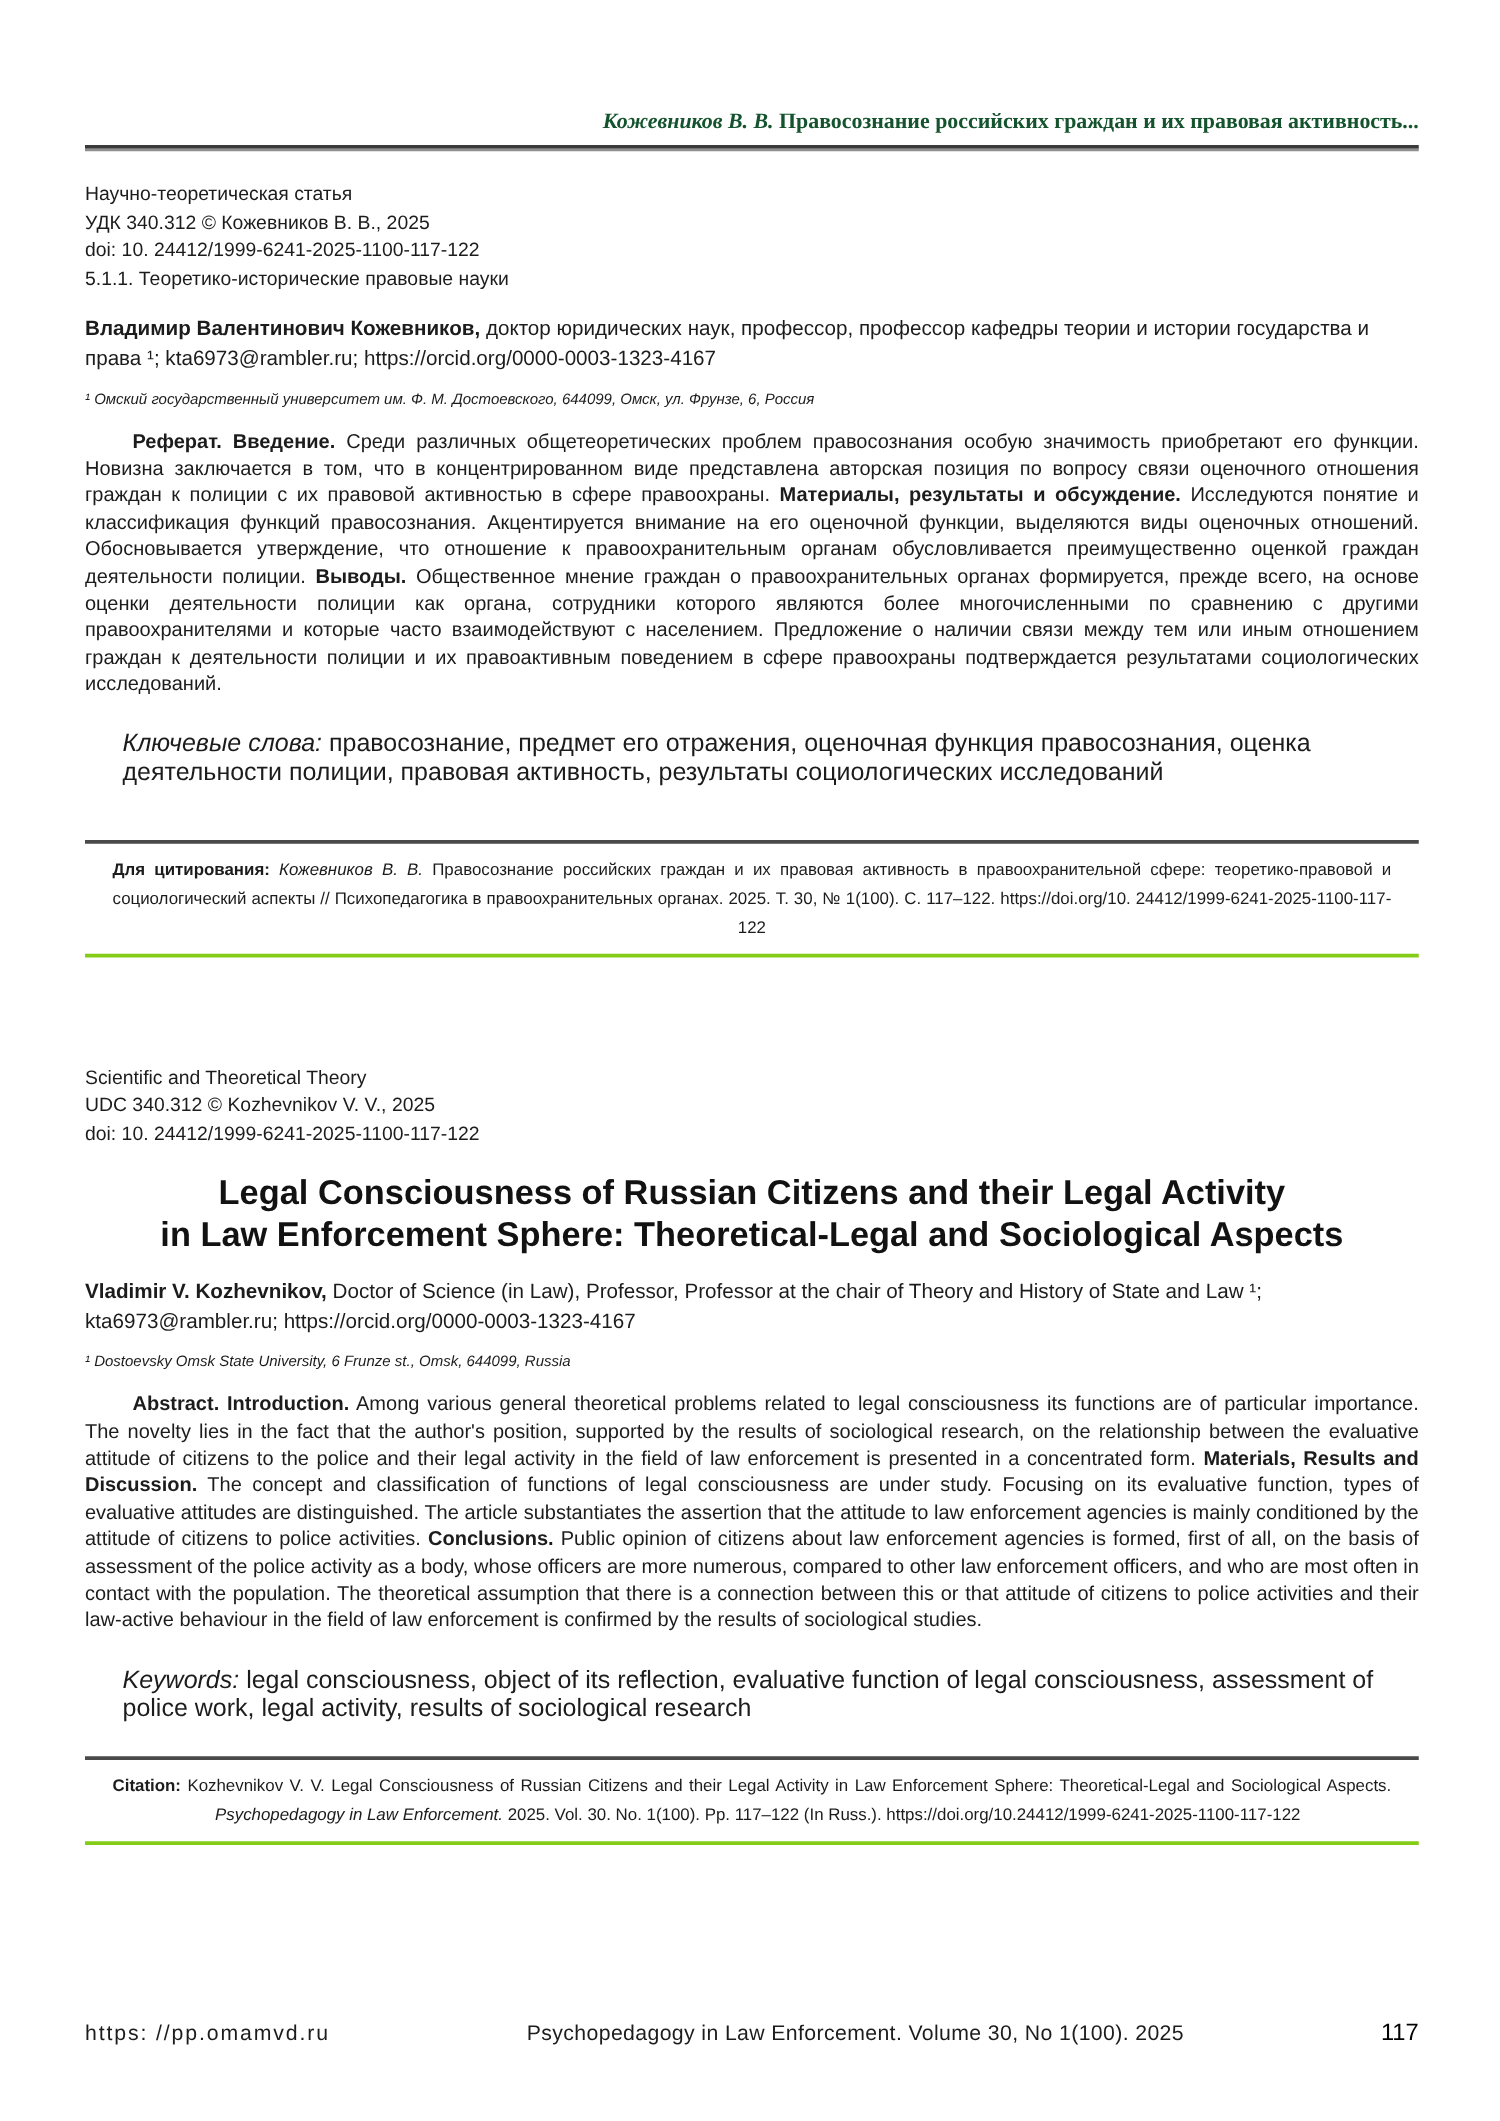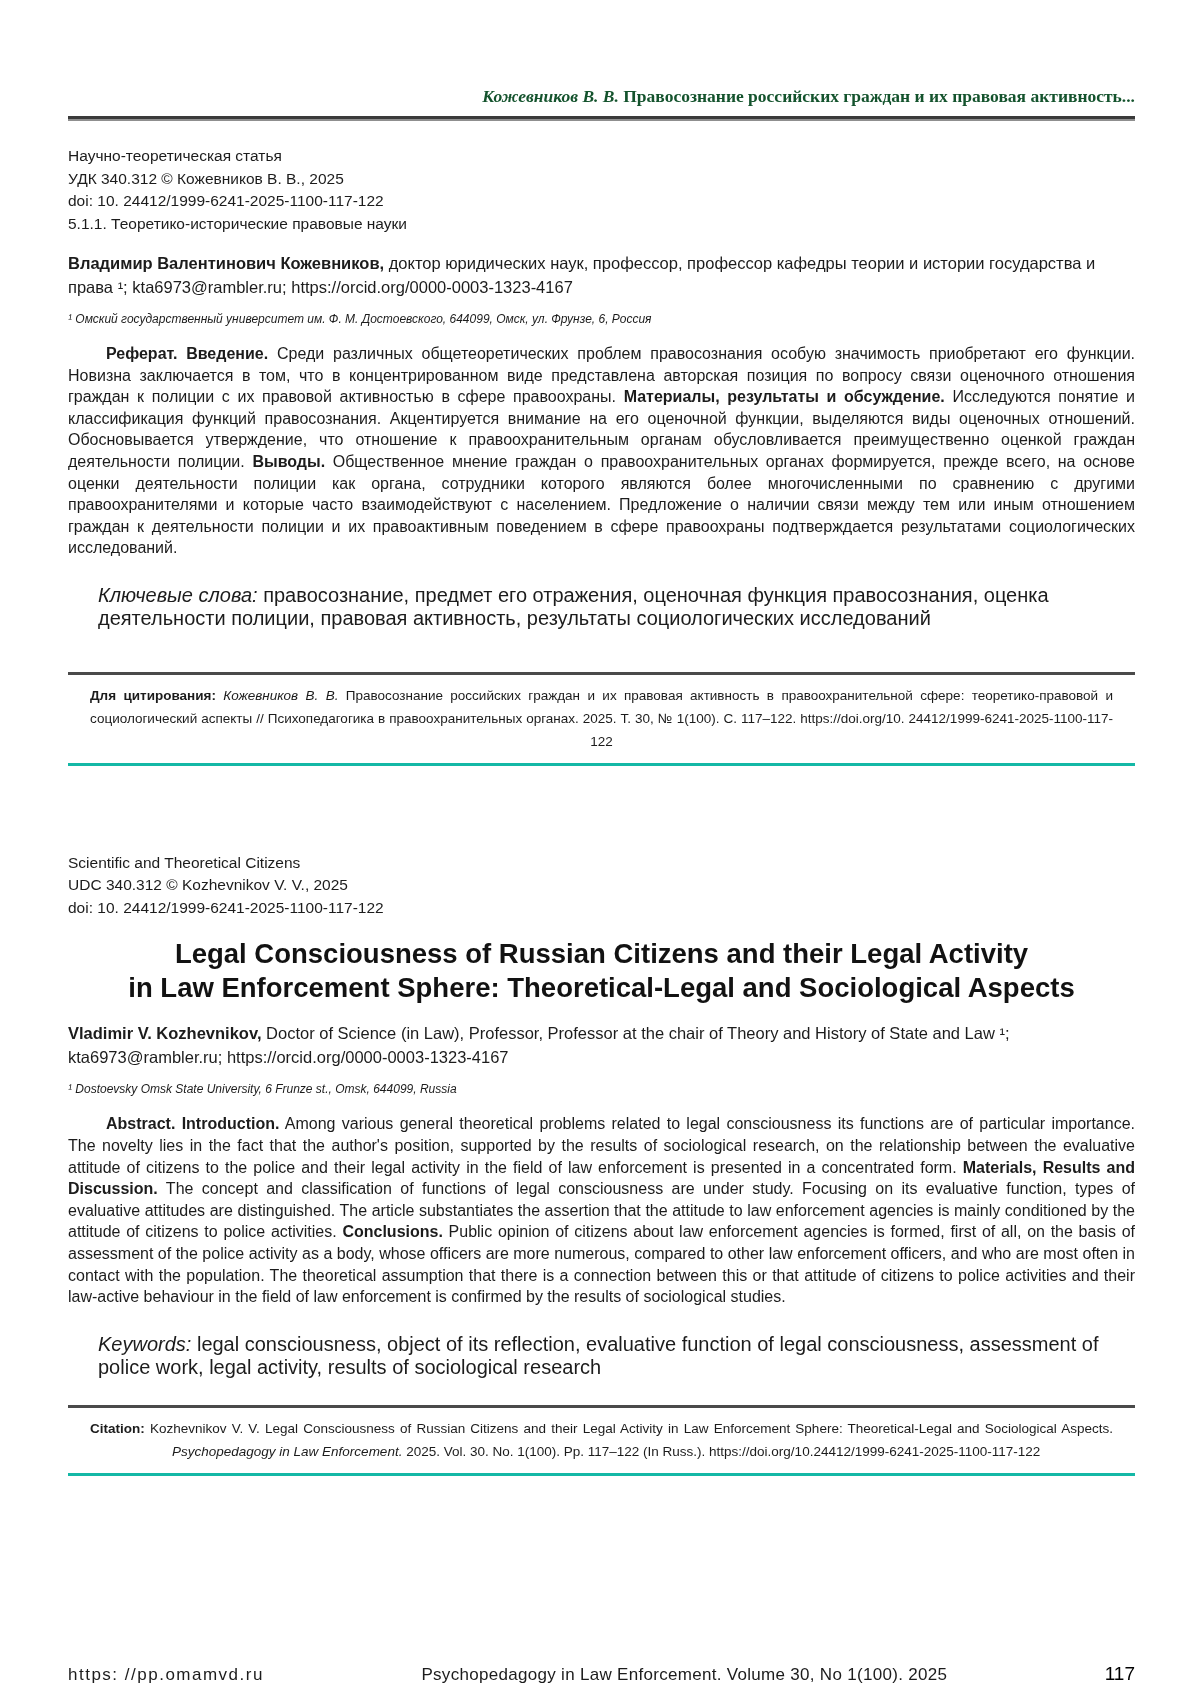--- a/index.html
+++ b/index.html
@@ -64,40 +64,40 @@
   .keywords {
     margin-top: 25px;
     font-size: 20px;
     line-height: 23px;
     text-align: left;
     padding: 0 30px;
   }
   .keywords i { font-style: italic; }
 
   
-  .citation-box { margin-top: 42px; border-top: 3px solid #4a4a4a; border-bottom: 3px solid #14b8a6; padding: 9px 22px 10px 22px; }
+  .citation-box { margin-top: 42px; border-top: 3px solid #4a4a4a; border-bottom: 3px solid #84cc16; padding: 9px 22px 10px 22px; }
   .citation-box.en { margin-top: 26px; }
   .citation-ru {
     font-size: 13.5px; line-height: 23px;
     text-align: justify; text-align-last: center;
   }
   .citation-en {
     font-size: 13.5px; line-height: 23px;
     padding-left: 82px; text-indent: -82px;
     text-align: justify;
   }
   .cite-label { font-weight: bold; }
   .cite-italic { font-style: italic; }
 
   .meta-en { margin-top: 86px; }
 
   
   .footer {
     position: absolute;
-    left: 68px; right: 65px; top: 1663px;
+    left: 68px; right: 65px; top: 1616px;
     display: grid;
     grid-template-columns: auto 1fr auto;
     align-items: baseline;
     font-size: 17px;
   }
   .footer-url { letter-spacing: 1.5px; color: #2a2a2a; }
   .footer-journal { text-align: center; letter-spacing: 0.3px; }
   .footer-page { font-weight: normal; font-size: 19px; color: #000; }
 
   a, .link { color: inherit; text-decoration: none; }
@@ -126,21 +126,21 @@
 
   <p class="abstract"><b>Реферат. Введение.</b><span> Среди различных общетеоретических проблем правосознания особую значимость приобретают его функции. Новизна заключается в том, что в концентрированном виде представлена авторская позиция по вопросу связи оценочного отношения граждан к полиции с их правовой активностью в сфере правоохраны. </span><b>Материалы, результаты и обсуждение.</b><span> Исследуются понятие и классификация функций правосознания. Акцентируется внимание на его оценочной функции, выделяются виды оценочных отношений. Обосновывается утверждение, что отношение к правоохранительным органам обусловливается преимущественно оценкой граждан деятельности полиции. </span><b>Выводы.</b><span> Общественное мнение граждан о правоохранительных органах формируется, прежде всего, на основе оценки деятельности полиции как органа, сотрудники которого являются более многочисленными по сравнению с другими правоохранителями и которые часто взаимодействуют с населением. Предложение о наличии связи между тем или иным отношением граждан к деятельности полиции и их правоактивным поведением в сфере правоохраны подтверждается результатами социологических исследований.</span></p>
 
   <p class="keywords"><i>Ключевые слова:</i><span> правосознание, предмет его отражения, оценочная функция правосознания, оценка деятельности полиции, правовая активность, результаты социологических исследований</span></p>
 
   <div class="citation-box">
     <p class="citation-ru"><span class="cite-label">Для цитирования:</span><span class="cite-italic"> Кожевников В. В.</span><span> Правосознание российских граждан и их правовая активность в правоохранительной сфере: теоретико-правовой и социологический аспекты // Психопедагогика в правоохранительных органах. 2025. Т. 30, № 1(100). С. 117–122. https://doi.org/10. 24412/1999-6241-2025-1100-117-122</span></p>
   </div>
 
   <div class="meta meta-en">
-    <div>Scientific and Theoretical Citizens</div>
+    <div>Scientific and Theoretical Theory</div>
     <div>UDC 340.312 © Kozhevnikov V. V., 2025</div>
     <div>doi: 10. 24412/1999-6241-2025-1100-117-122</div>
   </div>
 
   <h1 class="article-title">Legal Consciousness of Russian Citizens and their Legal Activity
 in Law Enforcement Sphere: Theoretical-Legal and Sociological Aspects</h1>
 
   <p class="authors"><b>Vladimir V. Kozhevnikov,</b><span> Doctor of Science (in Law), Professor, Professor at the chair of Theory and History of State and Law ¹; </span><span class="link">kta6973@rambler.ru</span><span>; </span><span class="link">https://orcid.org/0000-0003-1323-4167</span></p>
 
   <p class="affiliation">¹ Dostoevsky Omsk State University, 6 Frunze st., Omsk, 644099, Russia</p>

